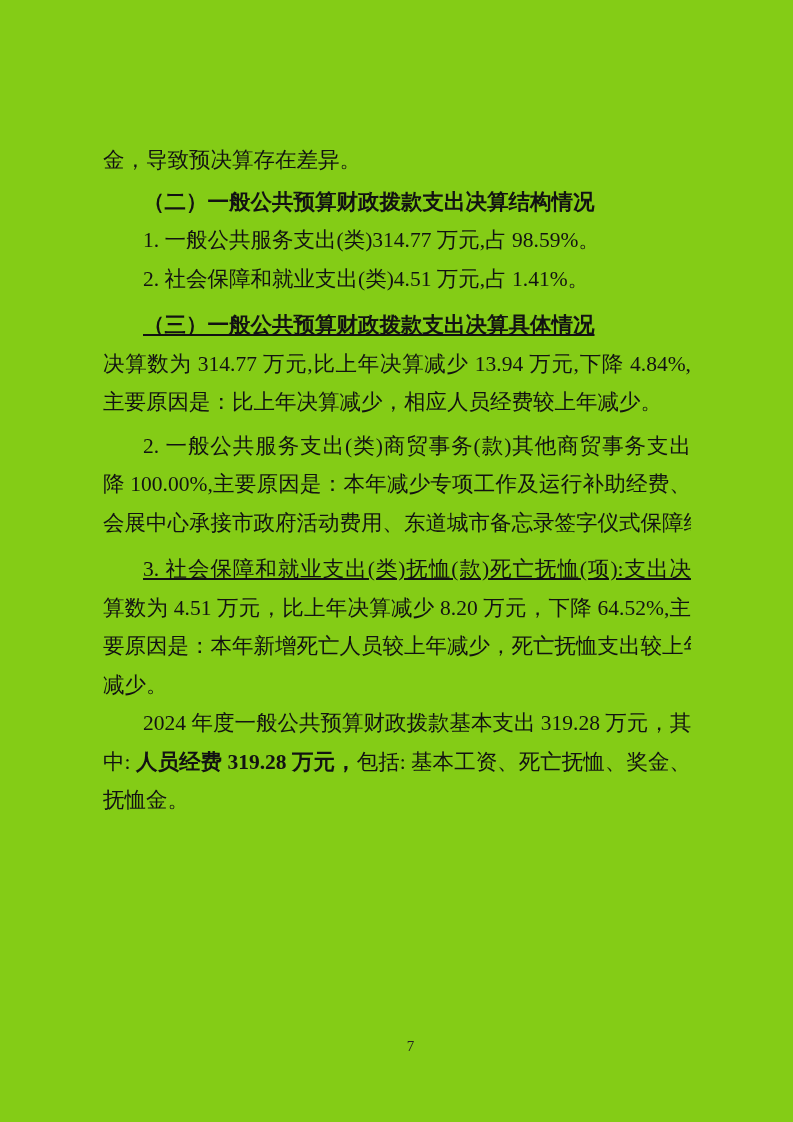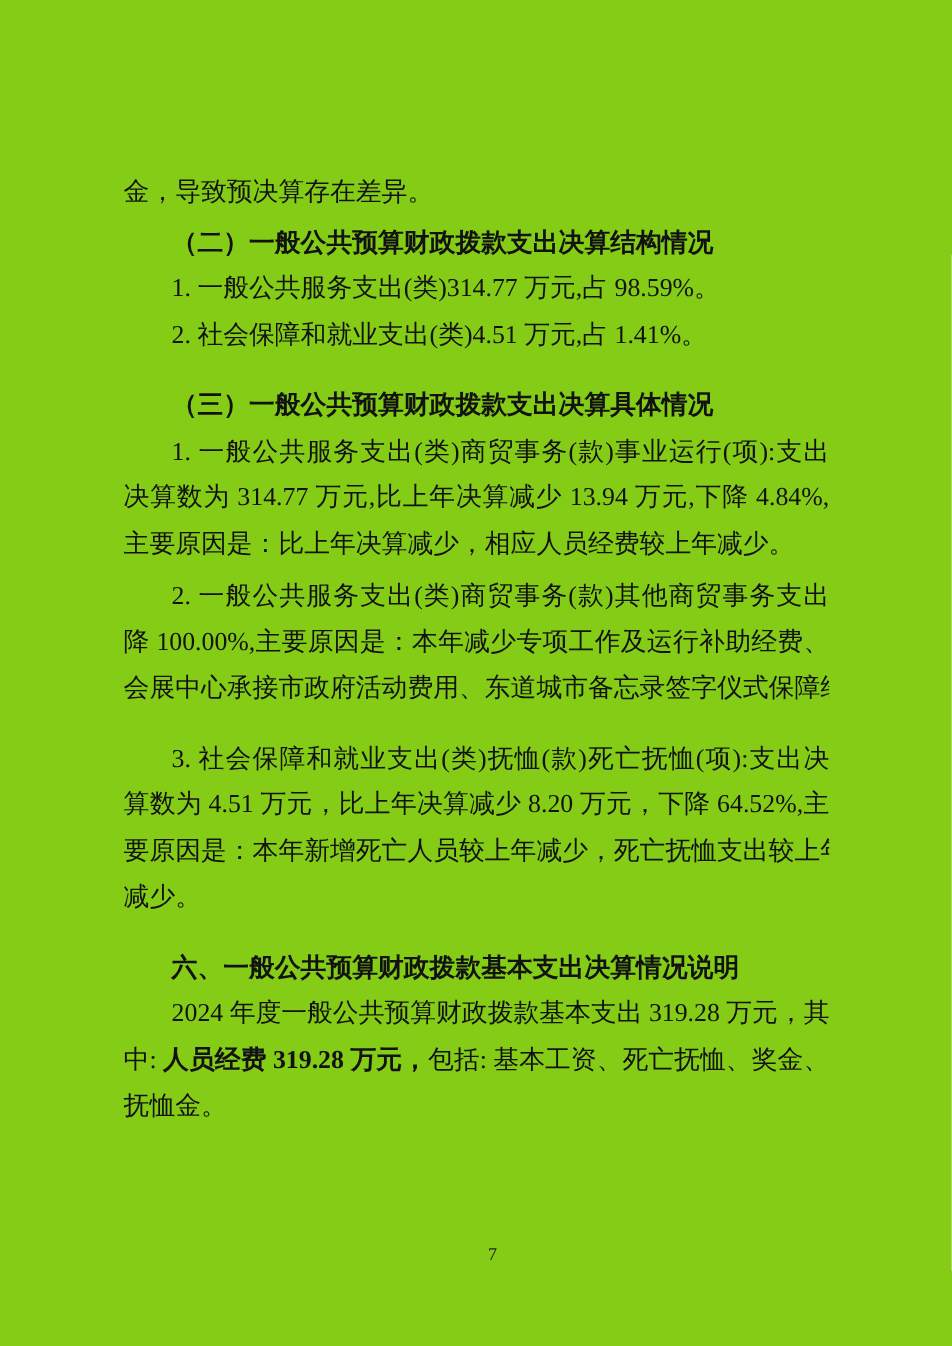--- a/index.html
+++ b/index.html
@@ -27,21 +27,21 @@
     text-align: left;
     overflow: hidden;
   }
   .fill {
     text-align: justify;
     text-align-last: justify;
   }
   .indent { text-indent: 40px; }
   .bold { font-weight: bold; }
   .mt3 { margin-top: 3px; }
-  .mt4 { margin-top: 20px; }
+  .mt4 { margin-top: 8px; text-decoration: underline; }
   .mt5 { margin-top: 5px; }
   .footer {
     position: absolute;
     left: 0;
     right: 0;
     top: 1036px;
     text-align: center;
     font-size: 15px;
     line-height: 20px;
     color: #222222;
@@ -55,34 +55,32 @@
 
     <div class="line">金，导致预决算存在差异。</div>
 
     <div class="line indent bold mt3">（二）一般公共预算财政拨款支出决算结构情况</div>
 
     <div class="line indent">1. 一般公共服务支出(类)314.77 万元,占 98.59%。</div>
     <div class="line indent">2. 社会保障和就业支出(类)4.51 万元,占 1.41%。</div>
 
     <div class="line indent bold mt4">（三）一般公共预算财政拨款支出决算具体情况</div>
 
-    <div class="line indent fill">1. 一般公共服务支出(类)商贸事务(款)事业运行(项):支出</div>
     <div class="line fill">决算数为 314.77 万元,比上年决算减少 13.94 万元,下降 4.84%,</div>
     <div class="line">主要原因是：比上年决算减少，相应人员经费较上年减少。</div>
 
     <div class="line indent fill mt5">2. 一般公共服务支出(类)商贸事务(款)其他商贸事务支出</div>
     <div class="line fill">降 100.00%,主要原因是：本年减少专项工作及运行补助经费、</div>
     <div class="line fill">会展中心承接市政府活动费用、东道城市备忘录签字仪式保障经</div>
 
     <div class="line indent fill mt4">3. 社会保障和就业支出(类)抚恤(款)死亡抚恤(项):支出决</div>
     <div class="line fill">算数为 4.51 万元，比上年决算减少 8.20 万元，下降 64.52%,主</div>
     <div class="line fill">要原因是：本年新增死亡人员较上年减少，死亡抚恤支出较上年</div>
     <div class="line">减少。</div>
 
-    <div class="line indent bold mt4">六、一般公共预算财政拨款基本支出决算情况说明</div>
 
     <div class="line indent fill">2024 年度一般公共预算财政拨款基本支出 319.28 万元，其</div>
     <div class="line fill"><span>中: </span><span class="bold">人员经费 319.28 万元，</span><span>包括: 基本工资、死亡抚恤、奖金、</span></div>
     <div class="line">抚恤金。</div>
 
   </div>
 
   <div class="footer">7</div>
 </div>
 

